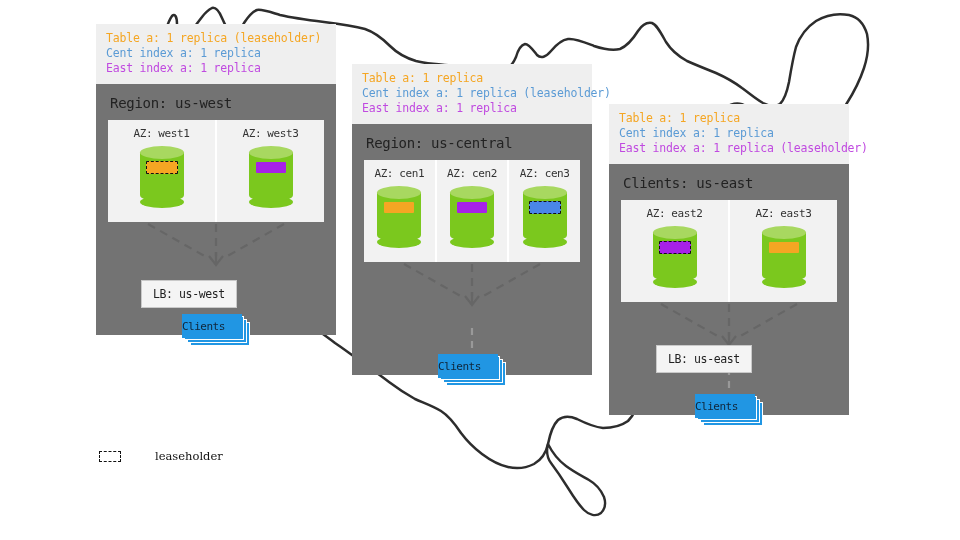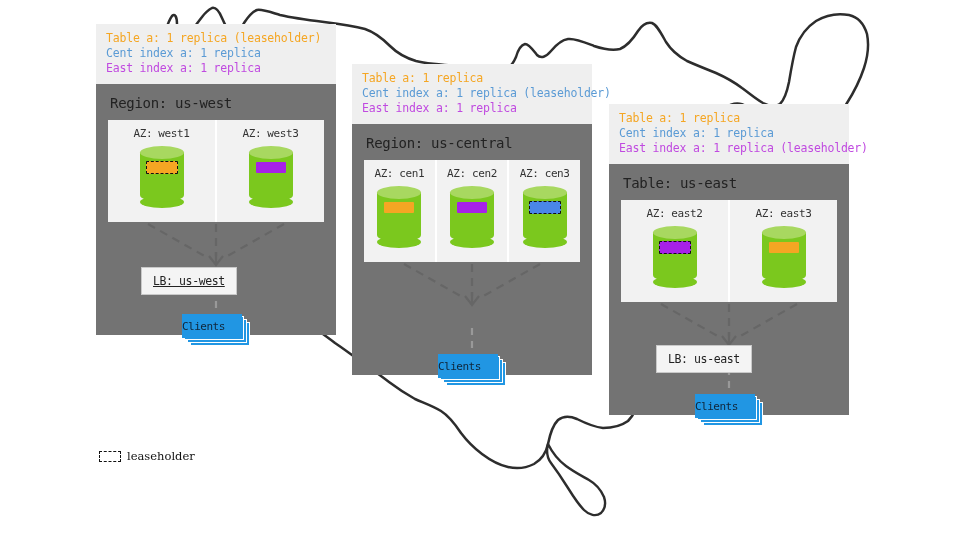--- a/index.html
+++ b/index.html
@@ -88,21 +88,21 @@
   .clients-box {
     position: relative; background: #2196e3;
     width: 60px; height: 24px;
     display: flex; align-items: center; justify-content: flex-start;
     font-size: 11px; color: #10263a; letter-spacing: -0.5px;
   }
 
   
   #leg { position: absolute; left: 99px; top: 449px; display: flex; align-items: center; gap: 6px; }
   #leg .swatch { width: 22px; height: 11px; border: 1.6px dashed #111; background: transparent; }
-  #leg .txt { font-family: "DejaVu Serif", "Liberation Serif", serif; font-size: 11.5px; color: #111; }
+  #leg .txt { font-family: "DejaVu Serif", "Liberation Serif", serif; font-size: 11.5px; color: #111; margin-left: 28px; }
 </style>
 </head>
 <body>
 
 <div id="stage">
 
   <svg id="usmap" viewBox="0 0 960 540" xmlns="http://www.w3.org/2000/svg">
     <path d="M113,176 L118,152 L125,133 L131,118 L140,104 L146,92 L151,74 L157,60 L163,45
              L168,29 L172,18 L176,12 L180,19 L179,28 L175,36 L176,42 L183,38 L190,30
              L196,24 L199,30 L202,37 L205,30 L210,22 L214,14 L219,10 L224,15 L228,24
@@ -288,21 +288,21 @@
       <svg class="conn" viewBox="0 0 240 251" xmlns="http://www.w3.org/2000/svg">
         <g stroke="#666" stroke-width="2.2" fill="none" stroke-dasharray="8,6">
           <path d="M52,140 L112,174"></path>
           <path d="M120,140 L120,172"></path>
           <path d="M188,140 L128,174"></path>
         </g>
         <path d="M120,168 L120,180 M113,172 L120,181 L127,172" stroke="#666" stroke-width="2.2" fill="none"></path>
         <path d="M120,204 L120,228" stroke="#999" stroke-width="2.2" fill="none" stroke-dasharray="7,6"></path>
       </svg>
 
-      <div class="lb-box" style="left:45px; top:183px;text-decoration:underline;">
+      <div class="lb-box" style="left:45px; top:196px;">
         <span>LB: us-west</span>
       </div>
 
       <div class="clients-wrap" style="left:86px; top:230px; width:70px; height:34px;">
         <div class="sh" style="left:8px; top:8px;"></div>
         <div class="sh" style="left:5px; top:5px;"></div>
         <div class="sh" style="left:2px; top:2px;"></div>
         <div class="clients-box">
           <span>Clients</span>
         </div>
@@ -371,21 +371,21 @@
     </div>
   </div>
 
   <div class="region" id="r-east" style="left:609px; top:104px; width:240px;">
     <div class="legend-box">
       <div class="legend-line l-table">Table a: 1 replica</div>
       <div class="legend-line l-cent">Cent index a: 1 replica</div>
       <div class="legend-line l-east">East index a: 1 replica (leaseholder)</div>
     </div>
     <div class="region-body" style="height:251px; position:relative;">
-      <div class="region-title">Table: us-east</div>
+      <div class="region-title">Clients: us-east</div>
 
       <div class="az-strip">
         <div class="az-cell">
           <span class="az-label">AZ: east2</span>
           <div class="cyl">
             <div class="btm"></div>
             <div class="body"></div>
             <div class="top"></div>
             <div class="badge lease" style="background:#a721e8;"></div>
           </div>

